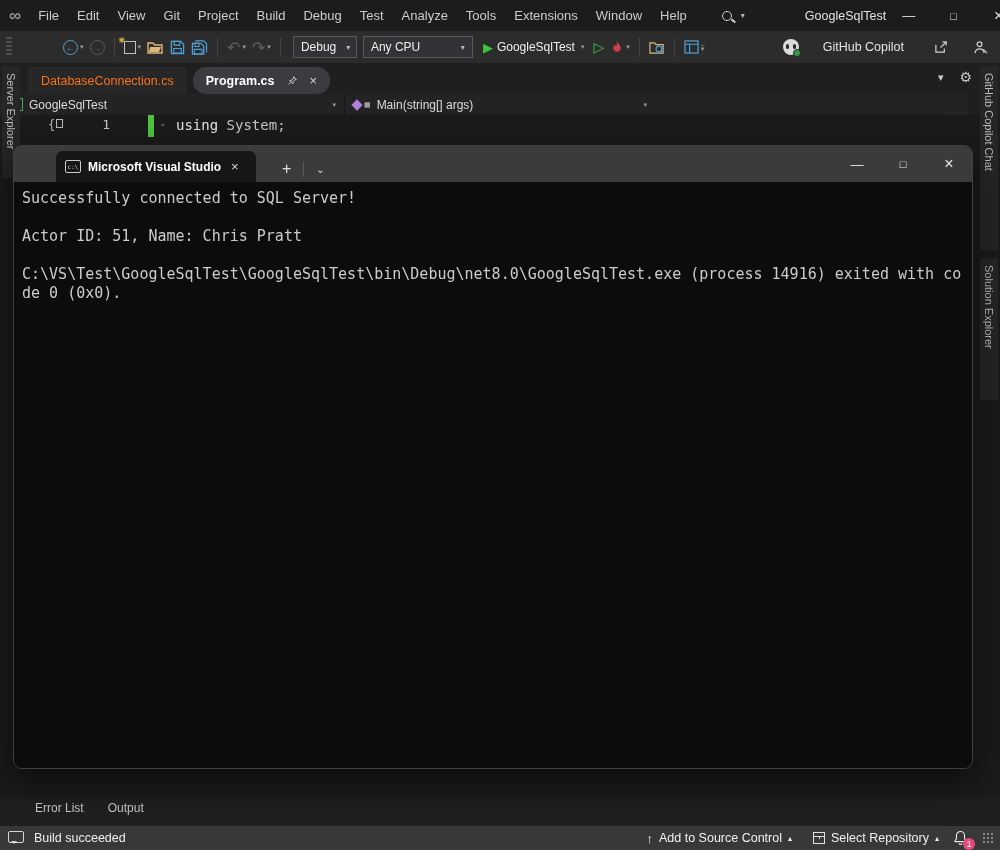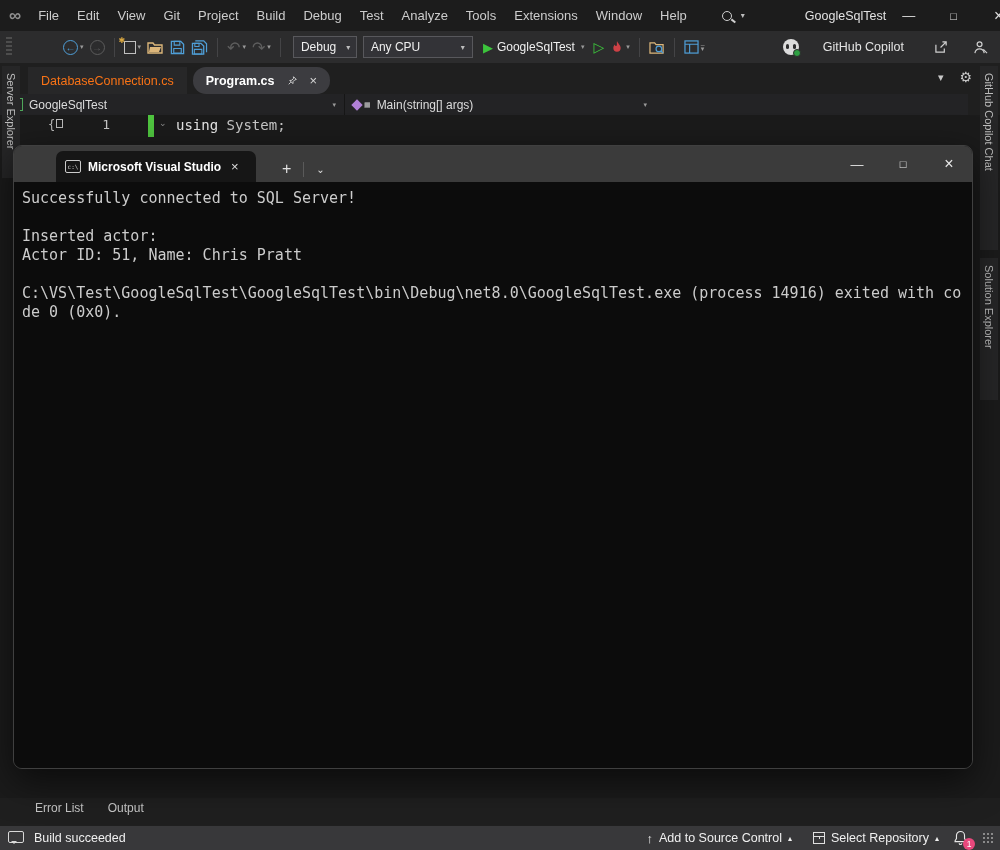--- a/index.html
+++ b/index.html
@@ -348,21 +348,20 @@
     <span class="ct-chev">⌄</span>
     <div class="ct-controls">
       <span class="ct-btn">—</span>
       <span class="ct-btn max">□</span>
       <span class="ct-btn close">×</span>
     </div>
   </div>
   <div class="ct-body">
     <div class="cline">Successfully connected to SQL Server!</div>
     <div class="cline"></div>
-    <div class="cline">Inserted actor:</div>
     <div class="cline">Actor ID: 51, Name: Chris Pratt</div>
     <div class="cline"></div>
     <div class="cline">C:\VS\Test\GoogleSqlTest\GoogleSqlTest\bin\Debug\net8.0\GoogleSqlTest.exe (process 14916) exited with co</div>
     <div class="cline">de 0 (0x0).</div>
   </div>
 </div>
 
 <div class="panel-tabs">
   <span>Error List</span>
   <span>Output</span>

